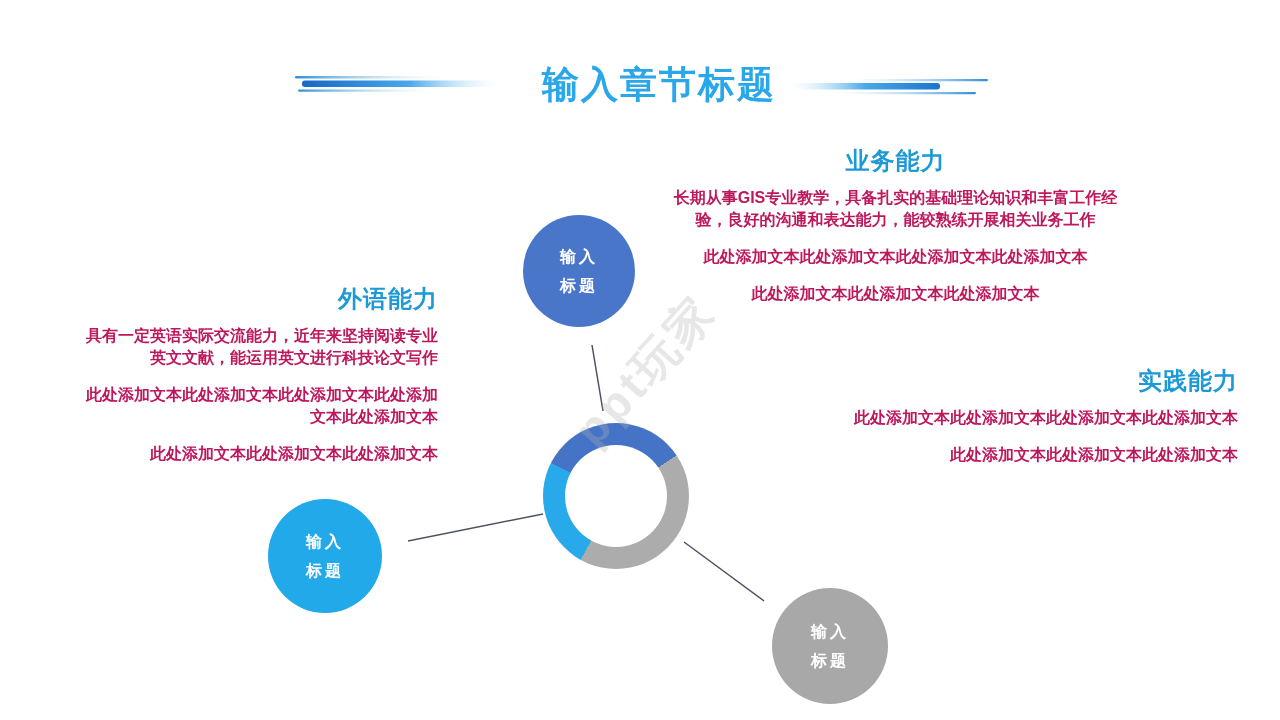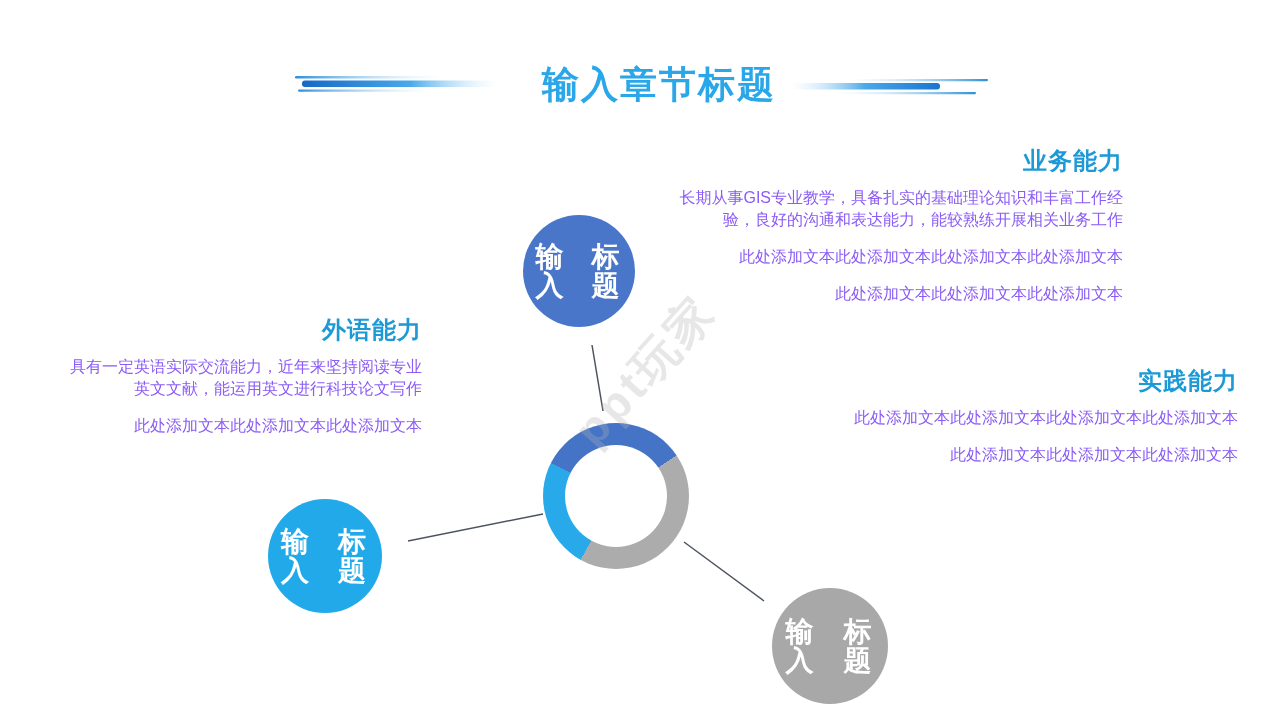--- a/index.html
+++ b/index.html
@@ -32,34 +32,34 @@
     position:absolute;left:543px;top:423px;width:146px;height:146px;border-radius:50%;
     z-index:2;
   }
   .donut-hole{
     position:absolute;left:22px;top:22px;width:102px;height:102px;border-radius:50%;
     background:#ffffff;
   }
   
   .node{
     position:absolute;border-radius:50%;z-index:3;
-    display:flex;align-items:center;justify-content:center;
-    color:#ffffff;font-weight:800;font-size:28px;line-height:29px;letter-spacing:3px;
+    display:flex;flex-direction:column;align-items:center;justify-content:center;
+    color:#ffffff;font-weight:800;font-size:16px;line-height:29px;letter-spacing:3px;
     text-align:center;
   }
   .node-top{left:523px;top:215px;width:112px;height:112px;}
   .node-left{left:268px;top:499px;width:114px;height:114px;}
   .node-right{left:772px;top:588px;width:116px;height:116px;}
   
   .block{position:absolute;z-index:2;}
   .block h2{margin:0 0 12px 0;font-size:24px;line-height:28px;font-weight:800;color:#1d9ad6;letter-spacing:1px;}
-  .block p{margin:0 0 15px 0;font-size:16px;line-height:22px;font-weight:normal;color:#8b5cf6;}
+  .block p{margin:0 0 15px 0;font-size:16px;line-height:22px;font-weight:bold;color:#be185d;}
   .block p:last-child{margin-bottom:0;}
-  .block-business{left:668px;top:147px;width:455px;text-align:right;}
-  .block-language{left:60px;top:285px;width:362px;text-align:right;margin-top:31px;}
+  .block-business{left:668px;top:147px;width:455px;text-align:center;}
+  .block-language{left:76px;top:285px;width:362px;text-align:right;}
   .block-practice{left:828px;top:367px;width:410px;text-align:right;}
 </style>
 </head>
 <body>
 
 <div class="slide">
 
   <svg class="streak streak-left" width="212" height="26" viewBox="0 0 212 26">
     <defs>
       <linearGradient id="gl1" x1="0" y1="0" x2="1" y2="0">
@@ -124,20 +124,21 @@
   <div class="block block-business">
     <h2>业务能力</h2>
     <p>长期从事GIS专业教学，具备扎实的基础理论知识和丰富工作经验，良好的沟通和表达能力，能较熟练开展相关业务工作</p>
     <p>此处添加文本此处添加文本此处添加文本此处添加文本</p>
     <p>此处添加文本此处添加文本此处添加文本</p>
   </div>
 
   <div class="block block-language">
     <h2>外语能力</h2>
     <p>具有一定英语实际交流能力，近年来坚持阅读专业英文文献，能运用英文进行科技论文写作</p>
+    <p>此处添加文本此处添加文本此处添加文本此处添加文本此处添加文本</p>
     <p>此处添加文本此处添加文本此处添加文本</p>
   </div>
 
   <div class="block block-practice">
     <h2>实践能力</h2>
     <p>此处添加文本此处添加文本此处添加文本此处添加文本</p>
     <p>此处添加文本此处添加文本此处添加文本</p>
   </div>
 
 </div>

